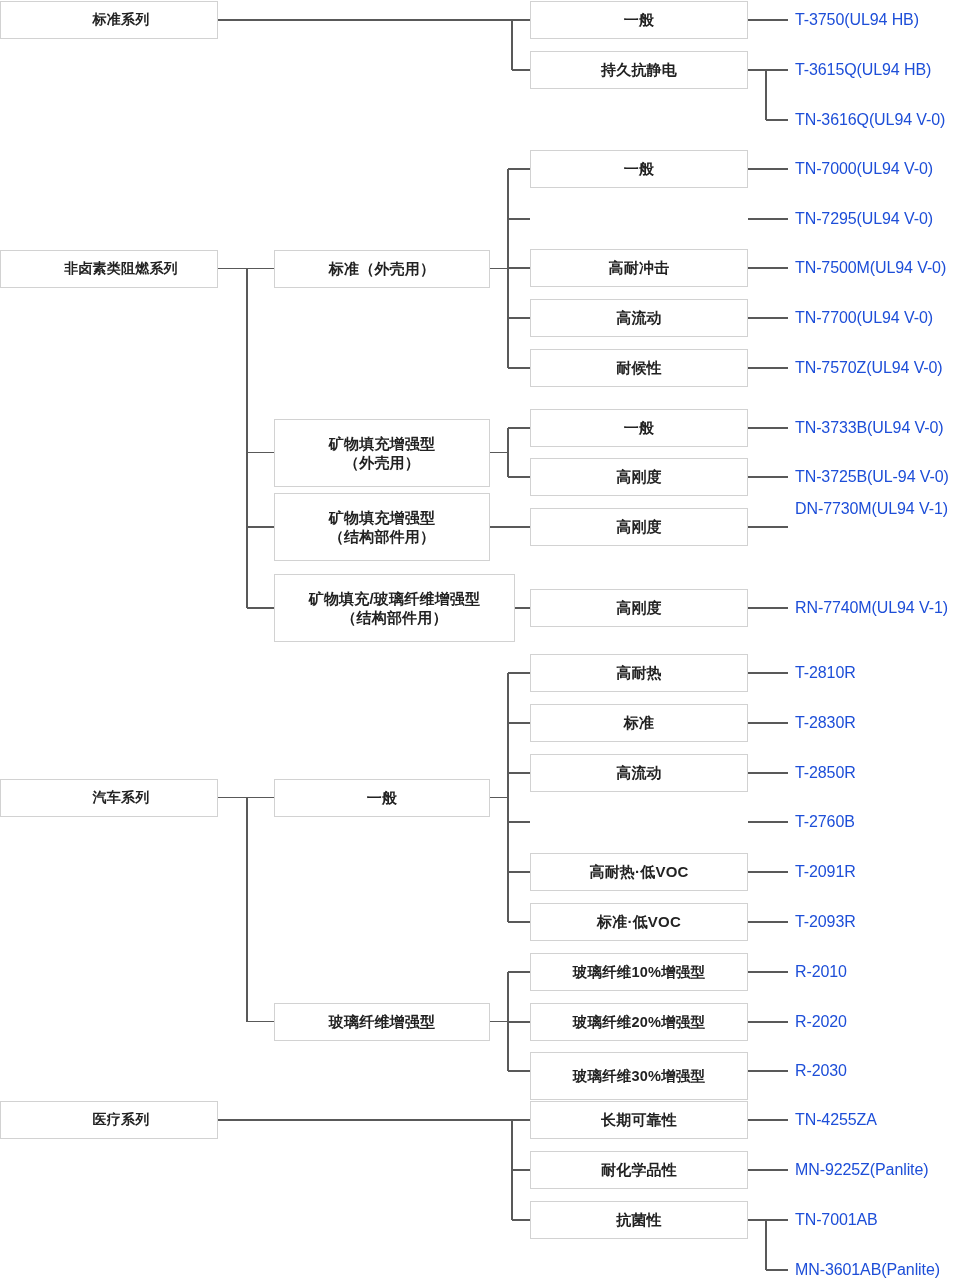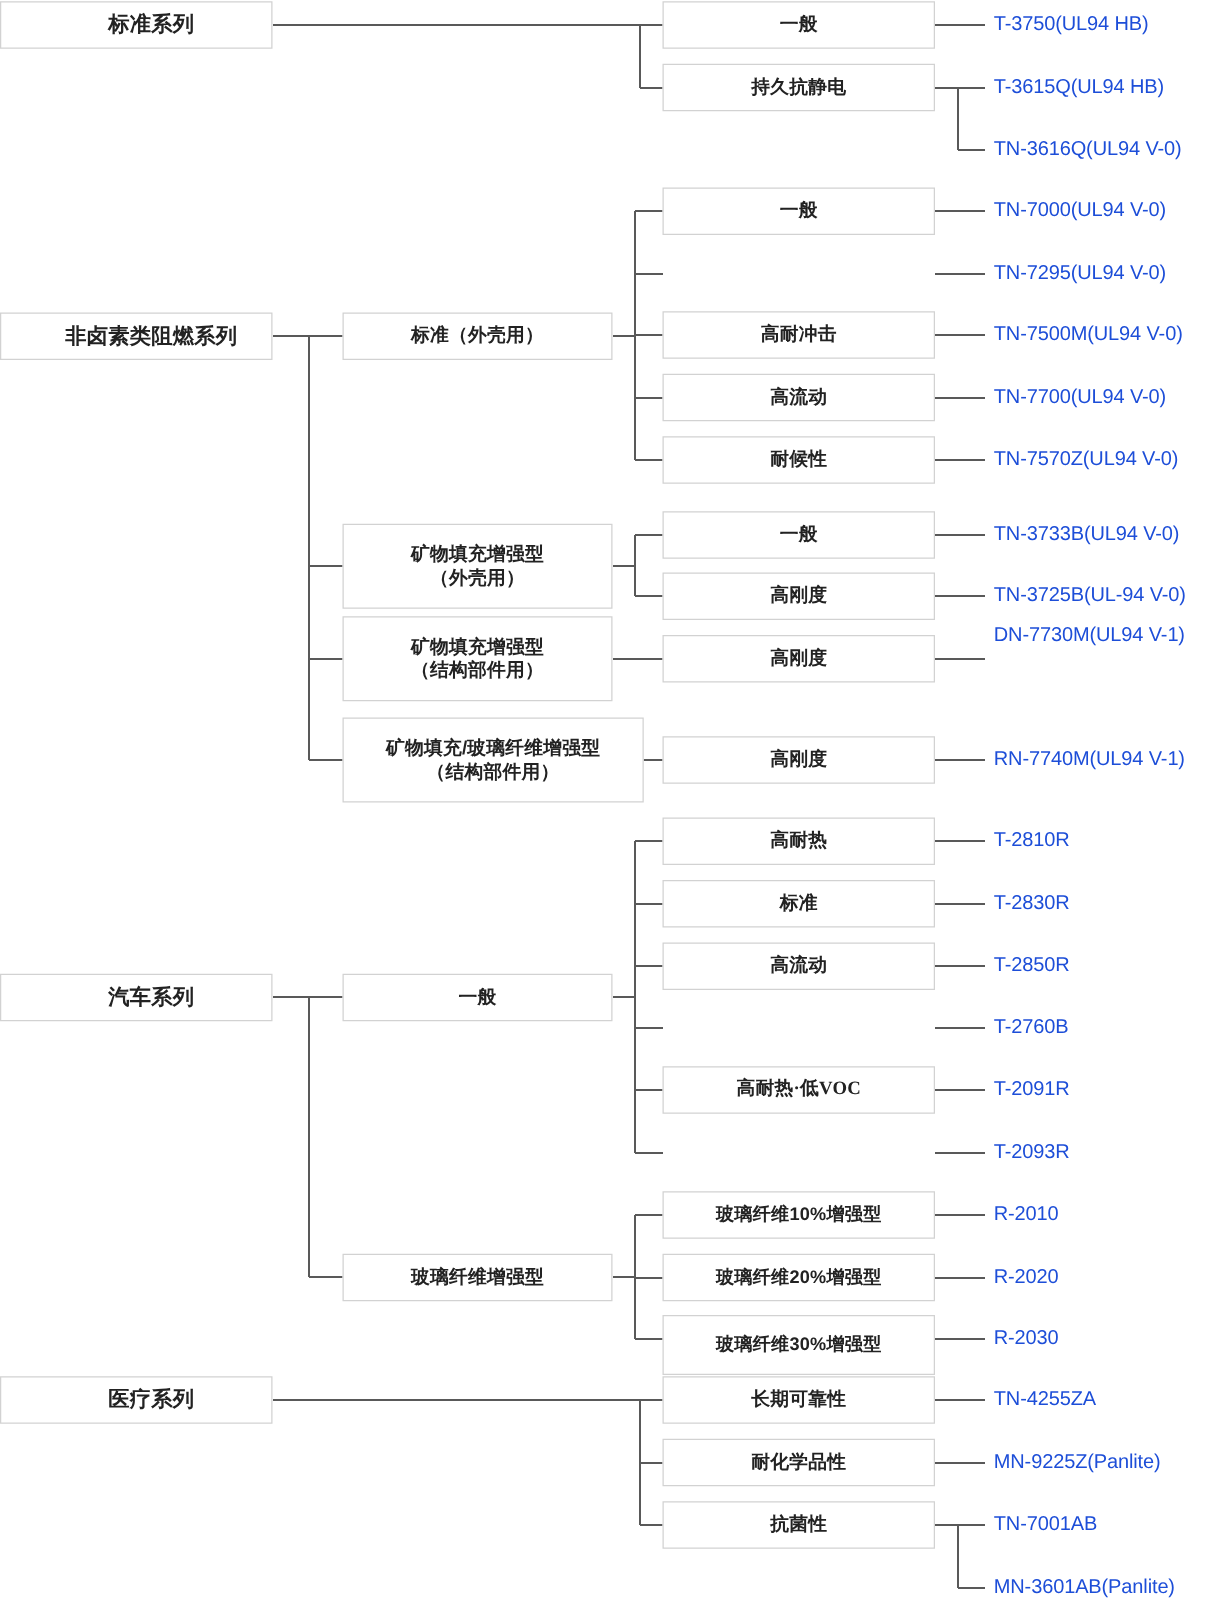--- a/index.html
+++ b/index.html
@@ -34,21 +34,21 @@
     display: flex;
     align-items: center;
     justify-content: center;
     text-align: center;
     color: #222222;
     font-weight: 700;
     line-height: 1.28;
     letter-spacing: 0.2px;
     white-space: pre-line;
   }
-  .node.l1 { font-size: 17px; padding-left: 24px; }
+  .node.l1 { font-size: 14px; padding-left: 24px; }
   .node.l2 { font-size: 15px; }
   .node.l3 { font-size: 15px; }
   .node.l3.small { font-size: 14.5px; }
   .leaf {
     position: absolute;
     box-sizing: border-box;
     display: flex;
     align-items: center;
     font-size: 16px;
     font-weight: 400;
@@ -170,22 +170,23 @@
     <div class="node l2 small" style="left: 274px; top: 574px; width: 241px; height: 68px; border-color: rgb(210, 210, 210);">矿物填充/玻璃纤维增强型
 （结构部件用）</div>
     <div class="node l1" style="left: 0px; top: 250px; width: 218px; height: 38px; border-color: rgb(210, 210, 210);">非卤素类阻燃系列</div>
     <div class="node l3" style="left: 530px; top: 654px; width: 218px; height: 38px; border-color: rgb(210, 210, 210);">高耐热</div>
     <div class="leaf" style="left: 795px; top: 661px; height: 24px;">T-2810R</div>
     <div class="node l3" style="left: 530px; top: 704px; width: 218px; height: 38px; border-color: rgb(210, 210, 210);">标准</div>
     <div class="leaf" style="left: 795px; top: 711px; height: 24px;">T-2830R</div>
     <div class="node l3" style="left: 530px; top: 754px; width: 218px; height: 38px; border-color: rgb(210, 210, 210);">高流动</div>
     <div class="leaf" style="left: 795px; top: 761px; height: 24px;">T-2850R</div>
     <div class="leaf" style="left: 795px; top: 810px; height: 24px;">T-2760B</div>
-    <div class="node l3" style="left: 530px; top: 853px; width: 218px; height: 38px; border-color: rgb(210, 210, 210); font-family: Liberation Serif, serif;">高耐热·低VOC</div>
+    <div class="node l3" style="left: 530px; top: 853px; width: 218px; height: 38px; border-color: rgb(210, 210, 210);">高耐热·低VOC</div>
     <div class="leaf" style="left: 795px; top: 860px; height: 24px;">T-2091R</div>
+    <div class="node l3" style="left: 530px; top: 903px; width: 218px; height: 38px; border-color: rgb(210, 210, 210);">标准·低VOC</div>
     <div class="leaf" style="left: 795px; top: 910px; height: 24px;">T-2093R</div>
     <div class="node l2" style="left: 274px; top: 779px; width: 216px; height: 38px; border-color: rgb(210, 210, 210);">一般</div>
     <div class="node l3 small" style="left: 530px; top: 953px; width: 218px; height: 38px; border-color: rgb(210, 210, 210);">玻璃纤维10%增强型</div>
     <div class="leaf" style="left: 795px; top: 960px; height: 24px;">R-2010</div>
     <div class="node l3 small" style="left: 530px; top: 1003px; width: 218px; height: 38px; border-color: rgb(210, 210, 210);">玻璃纤维20%增强型</div>
     <div class="leaf" style="left: 795px; top: 1010px; height: 24px;">R-2020</div>
     <div class="node l3 small" style="left: 530px; top: 1052px; width: 218px; height: 48px; border-color: rgb(210, 210, 210);">玻璃纤维30%增强型</div>
     <div class="leaf" style="left: 795px; top: 1059px; height: 24px;">R-2030</div>
     <div class="node l2" style="left: 274px; top: 1003px; width: 216px; height: 38px; border-color: rgb(210, 210, 210);">玻璃纤维增强型</div>
     <div class="node l1" style="left: 0px; top: 779px; width: 218px; height: 38px; border-color: rgb(210, 210, 210);">汽车系列</div>

